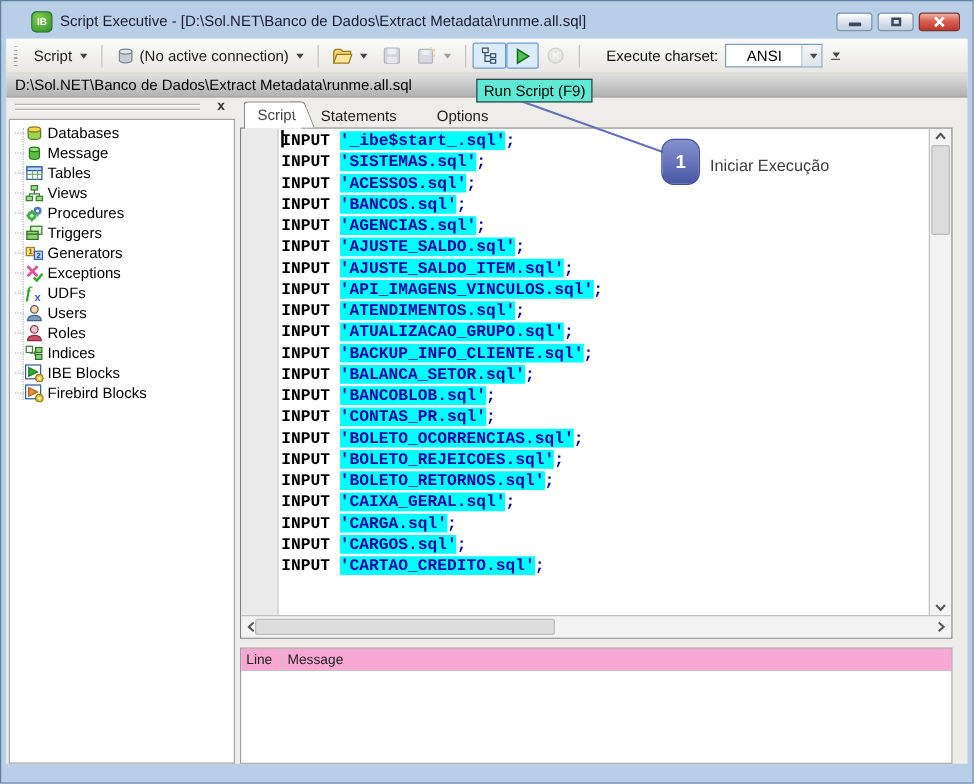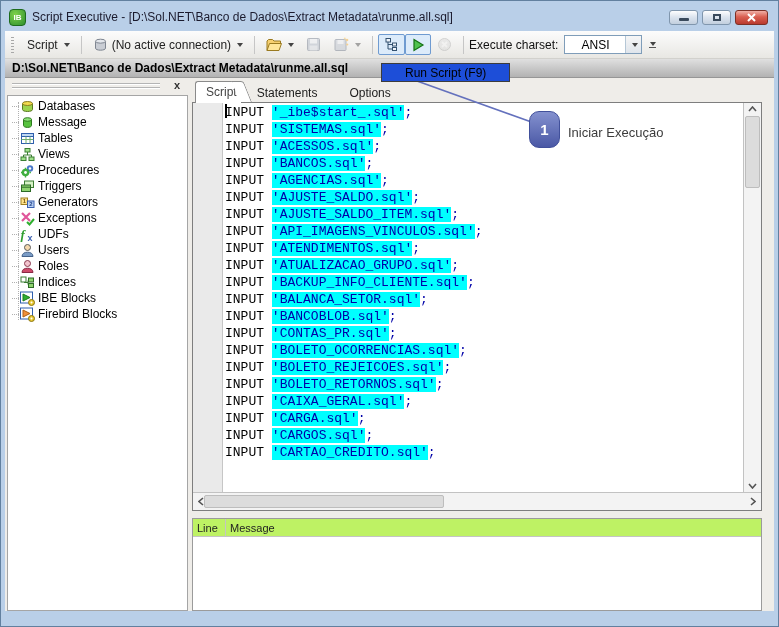--- a/index.html
+++ b/index.html
@@ -1,44 +1,44 @@
 <!DOCTYPE html>
 <html><head>
 <meta charset="utf-8">
 <style>
   html,body{margin:0;padding:0}
   body{width:779px;height:627px;position:relative;font-family:"Liberation Sans",sans-serif;overflow:hidden;background:#fff}
   .window{position:absolute;inset:0;background:#b9cfe8;border:1px solid #62809f;box-sizing:border-box}
   
-  .titlebar{position:absolute;top:3px;left:8px;right:8px;height:26px;display:flex;align-items:center;gap:6px}
+  .titlebar{position:absolute;top:3px;left:24px;right:8px;height:26px;display:flex;align-items:center;gap:6px}
   .app-icon{width:17px;height:17px;border-radius:4px;background:radial-gradient(circle at 35% 30%,#7fd24a,#2e8f2e);border:1px solid #1d6b1d;color:#fff;font-size:8px;font-weight:bold;display:flex;align-items:center;justify-content:center;box-sizing:border-box}
   .title{flex:1;font-size:12px;color:#1b1b2e;white-space:nowrap;overflow:hidden}
   .win-btns{display:flex;gap:4px;padding-right:2px}
   .wbtn{width:29px;height:15px;border:1px solid #8096ad;border-radius:3px;background:linear-gradient(#fefefe,#dde5ef 45%,#c2cfde);display:flex;align-items:center;justify-content:center;box-sizing:border-box}
   .wbtn.close{width:33px;background:linear-gradient(#f0b0a6,#da6052 45%,#b93a2e);border-color:#7d3026}
   .glyph-min{width:10px;height:3px;background:#3a4a5c;border-radius:1px;margin-top:5px}
   .glyph-max{width:8px;height:7px;border:2px solid #3a4a5c;box-sizing:border-box}
   
   .app-body{position:absolute;top:30px;left:4px;right:4px;bottom:15px;background:#efede9;display:flex;flex-direction:column}
   
   .toolbar{height:28px;background:linear-gradient(#fcfcfc,#e8e7e3);border-bottom:1px solid #d2d1cd;display:flex;align-items:center;padding:0 6px;box-sizing:border-box}
   .tb-grip{width:3px;height:16px;margin-right:7px;background:repeating-linear-gradient(#a8a8a8 0 1px,transparent 1px 3px)}
   .tb-sep{width:1px;height:18px;background:#c6c6c6;margin:0 5px}
   .tb-btn{display:flex;align-items:center;gap:4px;padding:2px 5px;font-size:12px;color:#222;border:1px solid transparent;border-radius:2px;height:21px;box-sizing:border-box}
   .tb-btn.hot{border-color:#6f9bd1;background:#dcebfa}
   .tb-btn.disabled{opacity:.45}
   .drop{width:0;height:0;border-left:3px solid transparent;border-right:3px solid transparent;border-top:4px solid #444;margin-left:2px}
-  .charset-label{font-size:12px;color:#111;margin:0 6px 0 0}
+  .charset-label{font-size:12px;color:#111;margin:0 6px 0 16px}
   .combo{width:78px;height:19px;border:1px solid #7f9db9;background:#fff;font-size:12px;color:#000;display:flex;align-items:center;box-sizing:border-box}
   .combo .val{flex:1;padding-left:16px}
   .combo .arrow{width:15px;height:100%;border-left:1px solid #b5c7d6;background:linear-gradient(#f6f6f6,#dfe5ec);display:flex;align-items:center;justify-content:center}
   .chev-more{display:flex;flex-direction:column;align-items:center;margin-left:6px;gap:1px}
   .chev-more .bar{width:7px;height:1px;background:#555}
   
-  .pathbar{height:19px;background:linear-gradient(#e0e0e0,#b2b2b2);border-bottom:1px solid #969696;font-weight:bold;font-size:12px;color:#000;display:flex;align-items:center;padding:0 7px;box-sizing:border-box}
+  .pathbar{height:19px;background:linear-gradient(#e0e0e0,#b2b2b2);border-bottom:1px solid #969696;font-weight:normal;font-size:12px;color:#000;display:flex;align-items:center;padding:0 7px;box-sizing:border-box}
   
   .main{flex:1;display:flex;min-height:0}
   .left-panel{width:183px;display:flex;flex-direction:column;box-sizing:border-box}
   .panel-header{height:17px;position:relative;margin-left:2px}
   .panel-header .gripline{position:absolute;left:5px;right:28px;height:1px;background:#b4b4b4;box-shadow:0 1px 0 #fff}
   .panel-header .g1{top:5px}.panel-header .g2{top:9px}
   .panel-header .close-x{position:absolute;right:8px;top:1px;font-size:11px;font-weight:bold;color:#333;line-height:13px}
   .tree{flex:1;margin-left:2px;background:#fff;border:1px solid #a5a5a5;padding-top:2px;position:relative;overflow:hidden}
   .tree::before{content:'';position:absolute;left:10px;top:6px;height:218px;border-left:1px dotted #b0b0b0}
   .titem{height:16px;display:flex;align-items:center;padding-left:4px;font-size:12px;color:#000;white-space:nowrap}
@@ -47,39 +47,39 @@
   .vsplit{width:4px}
   
   .right-panel{flex:1;display:flex;flex-direction:column;padding-right:12px;min-width:0}
   .tabs{height:25px;display:flex;align-items:flex-end;padding-left:3px;position:relative;z-index:2;margin-bottom:-1px}
   .tab{height:20px;line-height:20px;font-size:12px;color:#1c1c1c;padding:0 16px}
   .tab.active{background:#fff;border:1px solid #8a8a8a;border-bottom:none;border-right:none;border-radius:3px 0 0 0;padding:0 4px 0 10px;height:21px;line-height:21px;color:#444;position:relative;z-index:3}
   .tab.active::after{content:'';position:absolute;top:-1px;right:-11px;width:12px;height:100%;background:#fff;border-top:1px solid #8a8a8a;border-right:1px solid #8a8a8a;border-radius:0 3px 0 0;transform:skewX(22deg);transform-origin:bottom left;box-sizing:border-box}
   .editor-frame{height:409px;border:1px solid #7e7e7e;display:flex;flex-direction:column;background:#fff;box-sizing:border-box}
   .editor{flex:1;display:flex;min-height:0}
   .gutter{width:29px;background:#eaeaea;border-right:1px solid #c6c6c6;flex:none}
-  .code{flex:1;font-family:"Liberation Mono","DejaVu Sans Mono",monospace;font-weight:normal;font-size:13px;padding:1px 0 0 2px;overflow:hidden;background:#fff}
+  .code{flex:1;font-family:"Liberation Mono","DejaVu Sans Mono",monospace;font-weight:bold;font-size:13px;padding:1px 0 0 2px;overflow:hidden;background:#fff}
   .code-line{height:17px;line-height:17px;white-space:pre}
   .kw{color:#000}
   .str{background:#00ffff;color:#0000a8}
   .term{color:#0000a8}
   .caret{display:inline-block;width:1.5px;height:14px;background:#000;vertical-align:-2px;margin-right:-1.5px}
   .vscroll{width:17px;border-left:1px solid #c2c2c2;background:#f3f3f3;display:flex;flex-direction:column;align-items:center;padding:3px 0;flex:none}
   .vthumb{width:13px;height:70px;background:#dcdcdc;border:1px solid #bdbdbd;border-radius:2px;margin-top:4px;margin-bottom:auto}
   .hscroll{height:17px;border-top:1px solid #c2c2c2;background:#f3f3f3;display:flex;align-items:center;padding:0 5px;flex:none}
   .hthumb{width:238px;height:11px;background:#dcdcdc;border:1px solid #bdbdbd;border-radius:2px;margin:0 4px auto-flow}
   .hspace{flex:1}
   .hsplit{height:7px}
   .msg-panel{flex:1;display:flex;flex-direction:column;border:1px solid #9b9b9b;background:#fff;box-sizing:border-box}
-  .msg-header{height:17px;background:#bef264;border-bottom:1px solid #c4c4c4;display:flex;font-size:11px;color:#222;align-items:stretch;flex:none}
+  .msg-header{height:17px;background:#f9a8d4;border-bottom:1px solid #c4c4c4;display:flex;font-size:11px;color:#222;align-items:stretch;flex:none}
   .msg-header .col{display:flex;align-items:center;padding-left:4px}
   .msg-header .col.line{width:28px;border-right:1px solid #c4c4c4;flex:none}
   .msg-body{flex:1;background:#fff}
   
-  .tooltip{position:absolute;left:380px;top:62px;height:17px;padding:0 23px;background:#1d4ed8;border:1px solid #3c3c3c;font-size:12px;color:#000;display:flex;align-items:center;z-index:20;white-space:nowrap}
+  .tooltip{position:absolute;left:380px;top:62px;height:17px;padding:0 5px;background:#5eead4;border:1px solid #3c3c3c;font-size:12px;color:#000;display:flex;align-items:center;z-index:20;white-space:nowrap}
   .anno-line-svg{position:absolute;left:0;top:0;width:779px;height:627px;pointer-events:none;z-index:19}
   .anno-badge{position:absolute;left:528px;top:110px;width:31px;height:37px;border-radius:10px;background:linear-gradient(#8491cf,#4a58a5);border:1px solid #41509b;color:#fff;font-size:15px;font-weight:bold;display:flex;align-items:center;justify-content:center;z-index:20;box-sizing:border-box}
   .anno-label{position:absolute;left:567px;top:124px;font-size:13px;color:#3c3c3c;z-index:20}
   .sb-chev{display:block}
 </style>
 </head>
 <body>
 
 <div class="window">
 

